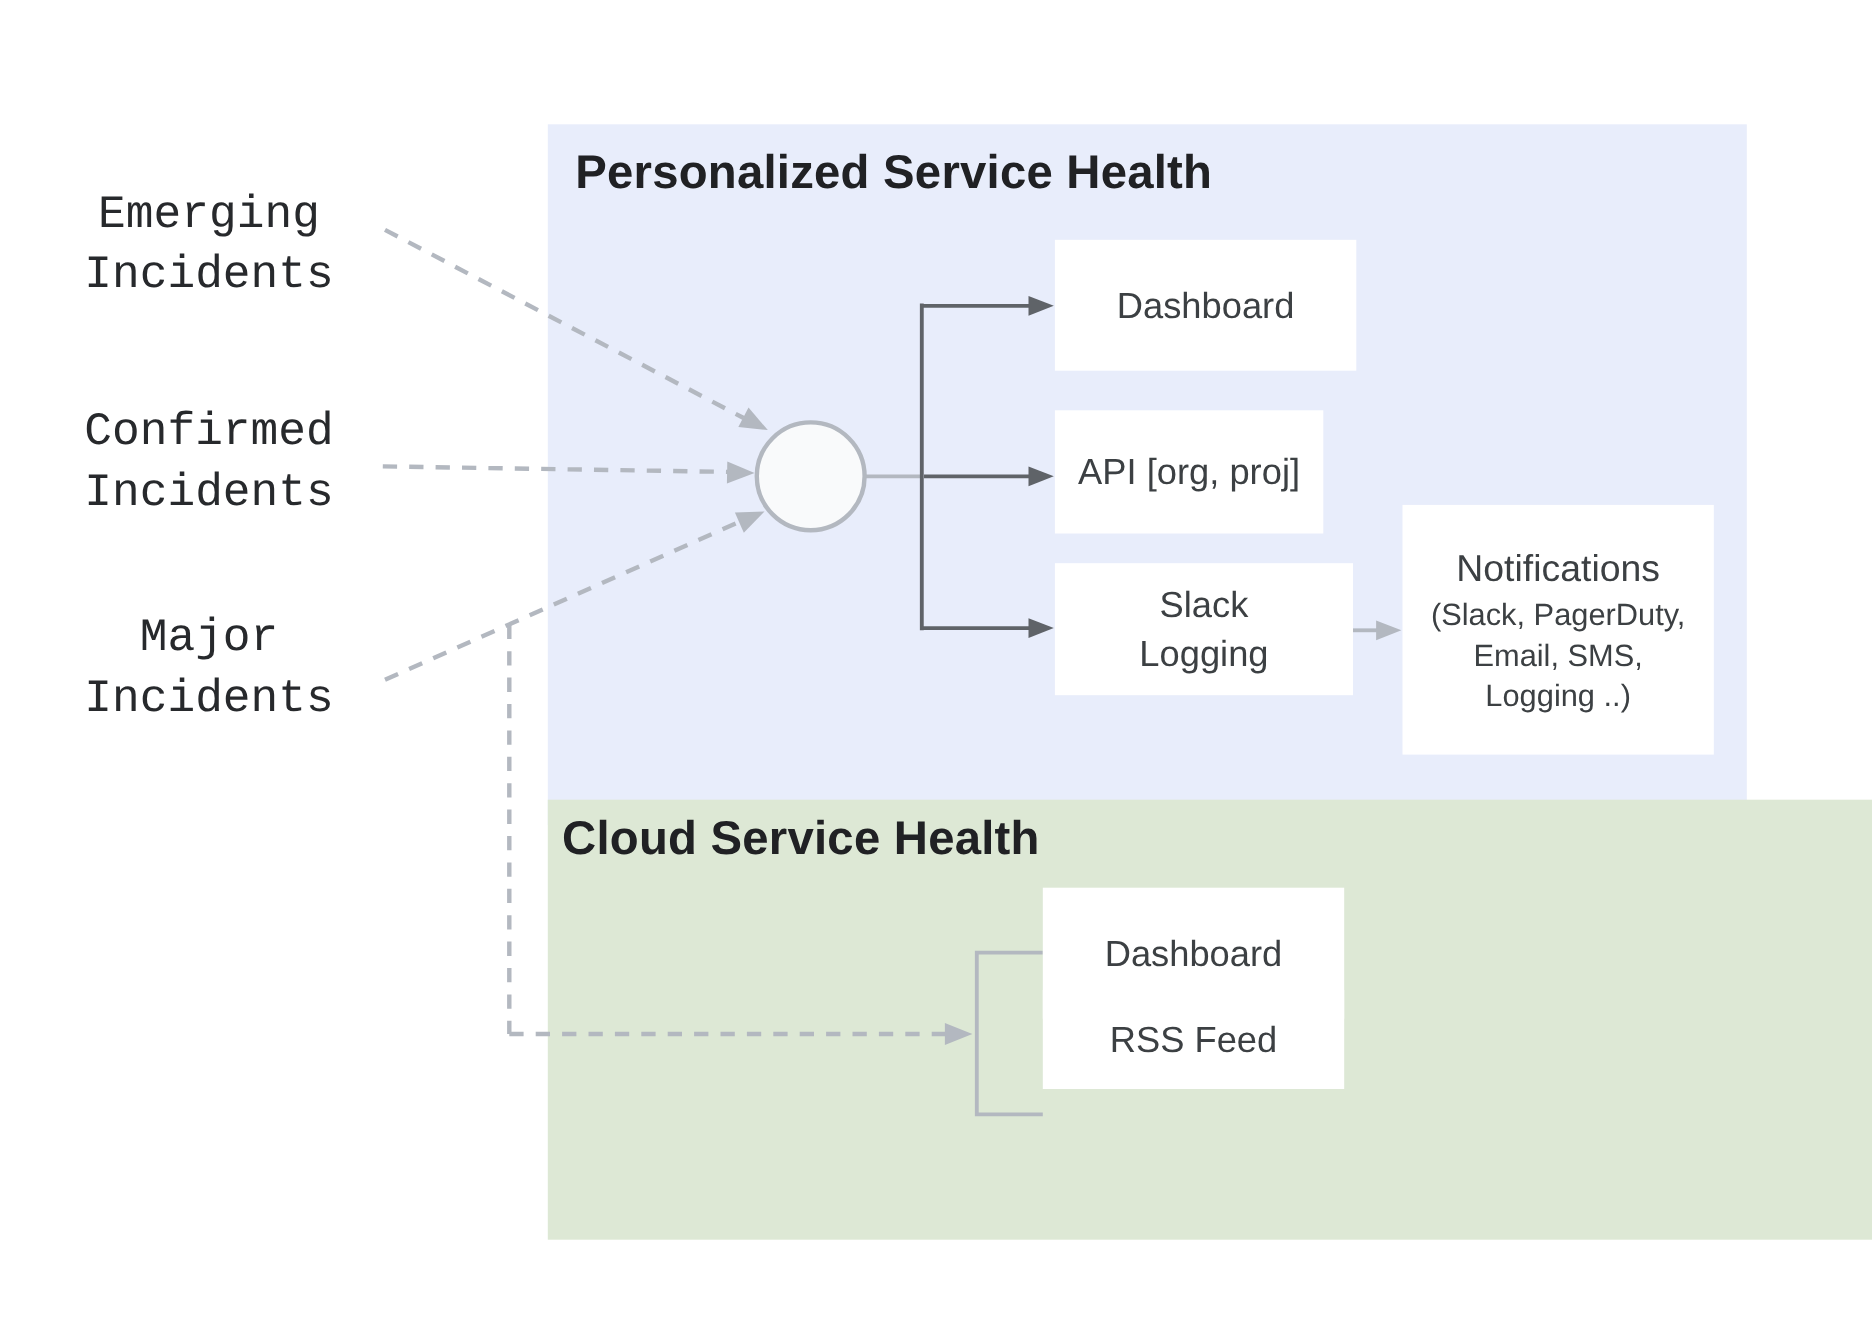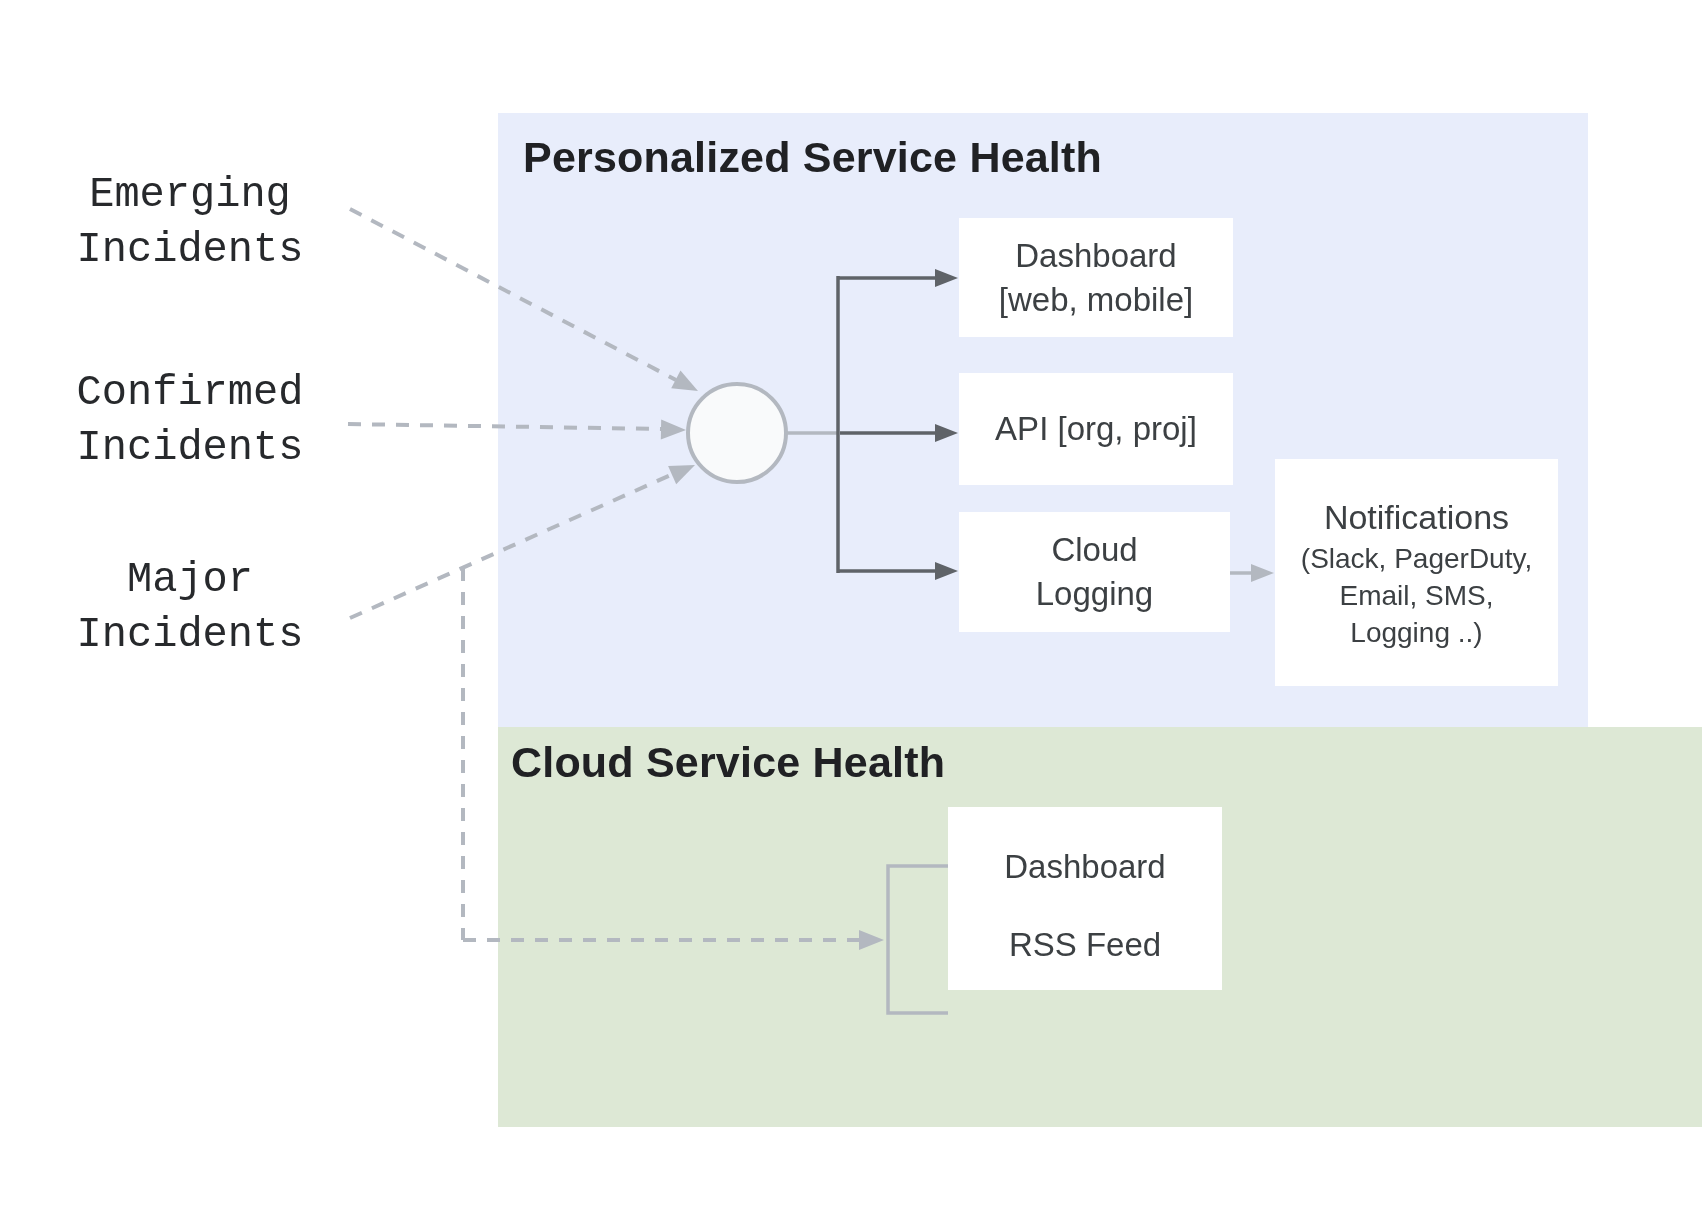--- a/index.html
+++ b/index.html
@@ -38,21 +38,21 @@
   .line-light{stroke:var(--light-arrow);stroke-width:3.5;fill:none;}
   .line-dashed{stroke:var(--light-arrow);stroke-width:4;fill:none;stroke-dasharray:13 11;}
   .head-dark{fill:var(--dark-arrow);stroke:none;}
   .head-light{fill:var(--light-arrow);stroke:none;}
   .hub{fill:var(--hub-fill);stroke:var(--light-arrow);stroke-width:4;}
 
   .box{position:absolute;background:var(--box-bg);display:flex;flex-direction:column;
     align-items:center;justify-content:center;text-align:center;
     font-size:33px;line-height:44px;color:var(--box-text);}
   .box-dash-blue{left:959px;top:218px;width:274px;height:119px;}
-  .box-api{left:959px;top:373px;width:274px;height:112px;}
+  .box-api{left:959px;top:373px;width:244px;height:112px;}
   .box-clog{left:959px;top:512px;width:271px;height:120px;}
   .box-notif{left:1275px;top:459px;width:283px;height:227px;}
   .box-gdash{left:948px;top:807px;width:274px;height:119px;}
   .box-rss{left:948px;top:900px;width:274px;height:90px;}
   .notif-title{font-size:34px;line-height:46px;color:var(--box-text);}
   .notif-line{font-size:28px;line-height:37px;color:var(--box-text);}
 </style>
 </head>
 <body>
 
@@ -105,27 +105,26 @@
     <div>Confirmed</div>
     <div>Incidents</div>
   </div>
   <div class="src-label src3">
     <div>Major</div>
     <div>Incidents</div>
   </div>
 
   <div class="box box-dash-blue">
     <div>Dashboard</div>
-    <div>[web, mobile]</div>
   </div>
   <div class="box box-api">
     <div>API [org, proj]</div>
   </div>
   <div class="box box-clog">
-    <div>Cloud</div>
+    <div>Slack</div>
     <div>Logging</div>
   </div>
   <div class="box box-notif">
     <div class="notif-title">Notifications</div>
     <div class="notif-line">(Slack, PagerDuty,</div>
     <div class="notif-line">Email, SMS,</div>
     <div class="notif-line">Logging ..)</div>
   </div>
 
   <div class="box box-gdash">

